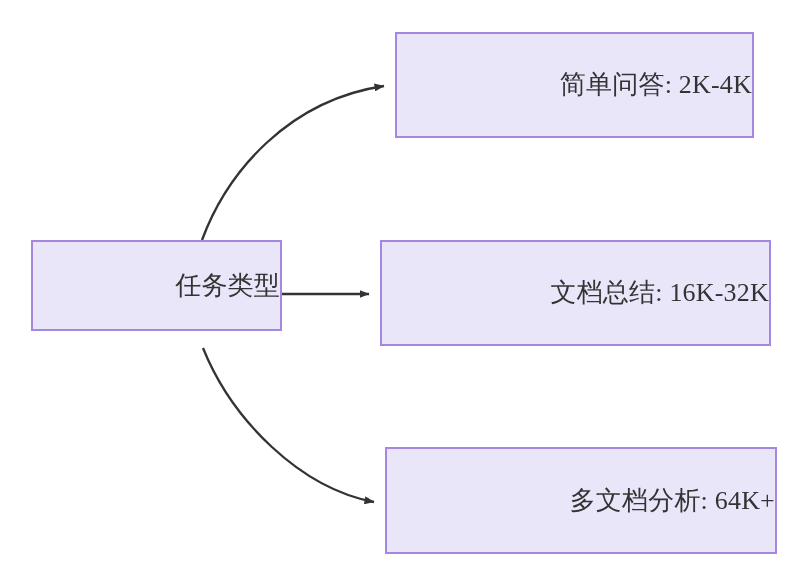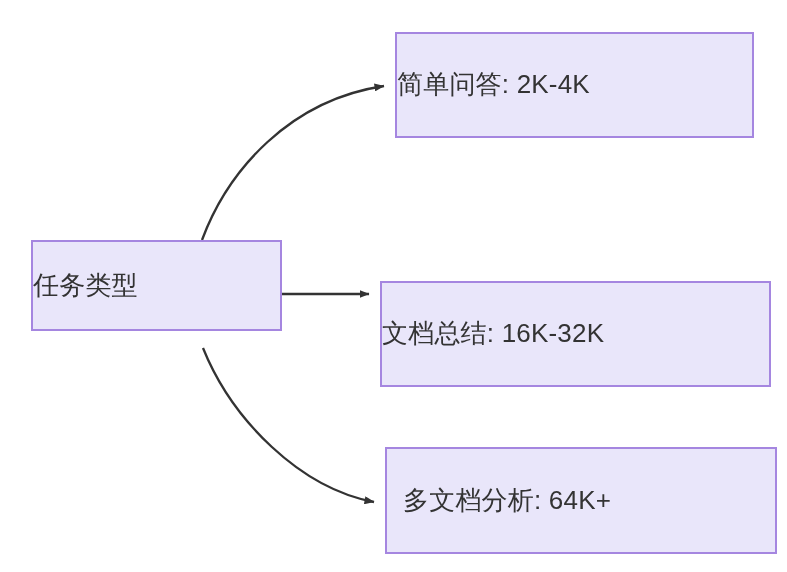--- a/index.html
+++ b/index.html
@@ -27,34 +27,34 @@
     height: 572px;
     pointer-events: none;
   }
   .node {
     position: absolute;
     box-sizing: border-box;
     background: #e9e6fa;
     border: 2px solid #a586e0;
     display: flex;
     align-items: center;
-    justify-content: flex-start;
+    justify-content: flex-end;
     color: #333333;
     font-size: 26px;
-    font-family: Liberation Sans, sans-serif;
+    font-family: Liberation Serif, serif;
     line-height: 1.2;
     letter-spacing: 0.2px;
     white-space: nowrap;
   }
   .node-label {
     display: block;
   }
   #node-root    { left: 31px;  top: 240px; width: 251px; height: 91px; }
   #node-simple  { left: 395px; top: 32px;  width: 359px; height: 106px; }
-  #node-summary { left: 380px; top: 240px; width: 391px; height: 106px; margin-top: 41px; }
+  #node-summary { left: 380px; top: 240px; width: 391px; height: 106px; }
   #node-multi   { left: 385px; top: 447px; width: 392px; height: 107px; padding-left: 16px; }
 </style>
 </head>
 <body>
 
 <div id="diagram-canvas">
 
   <svg id="edge-layer" viewBox="0 0 787 572">
     <defs>
       <marker id="arrowhead" markerWidth="10" markerHeight="8" refX="9.5" refY="4" orient="auto" markerUnits="userSpaceOnUse">

